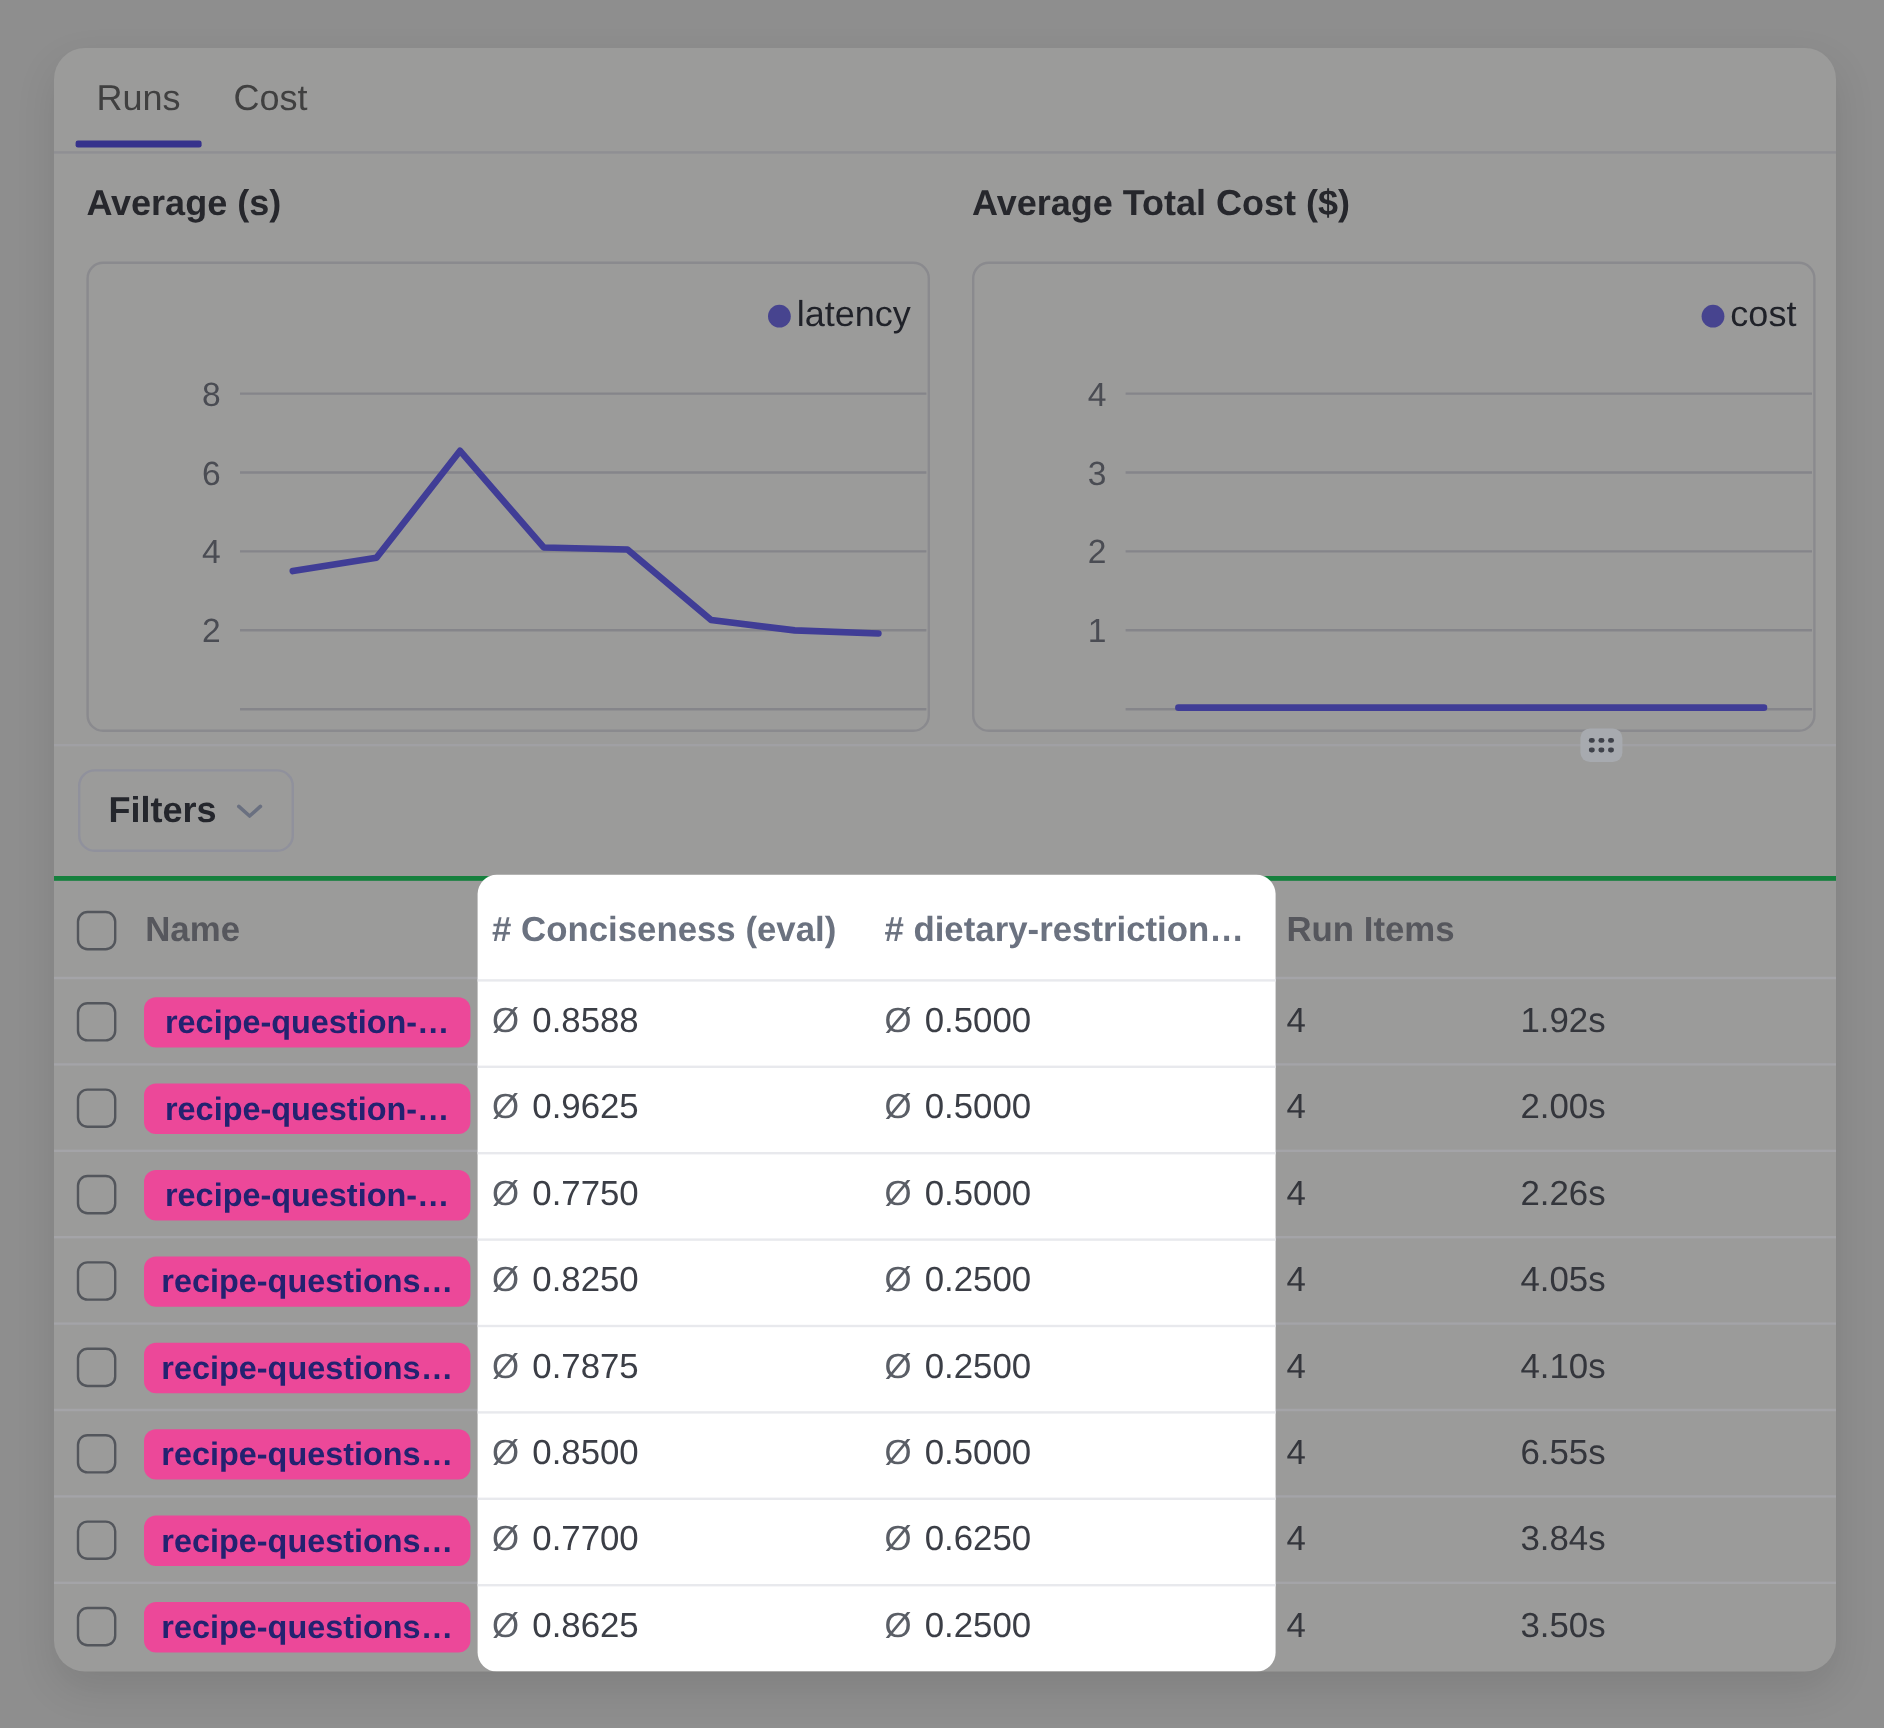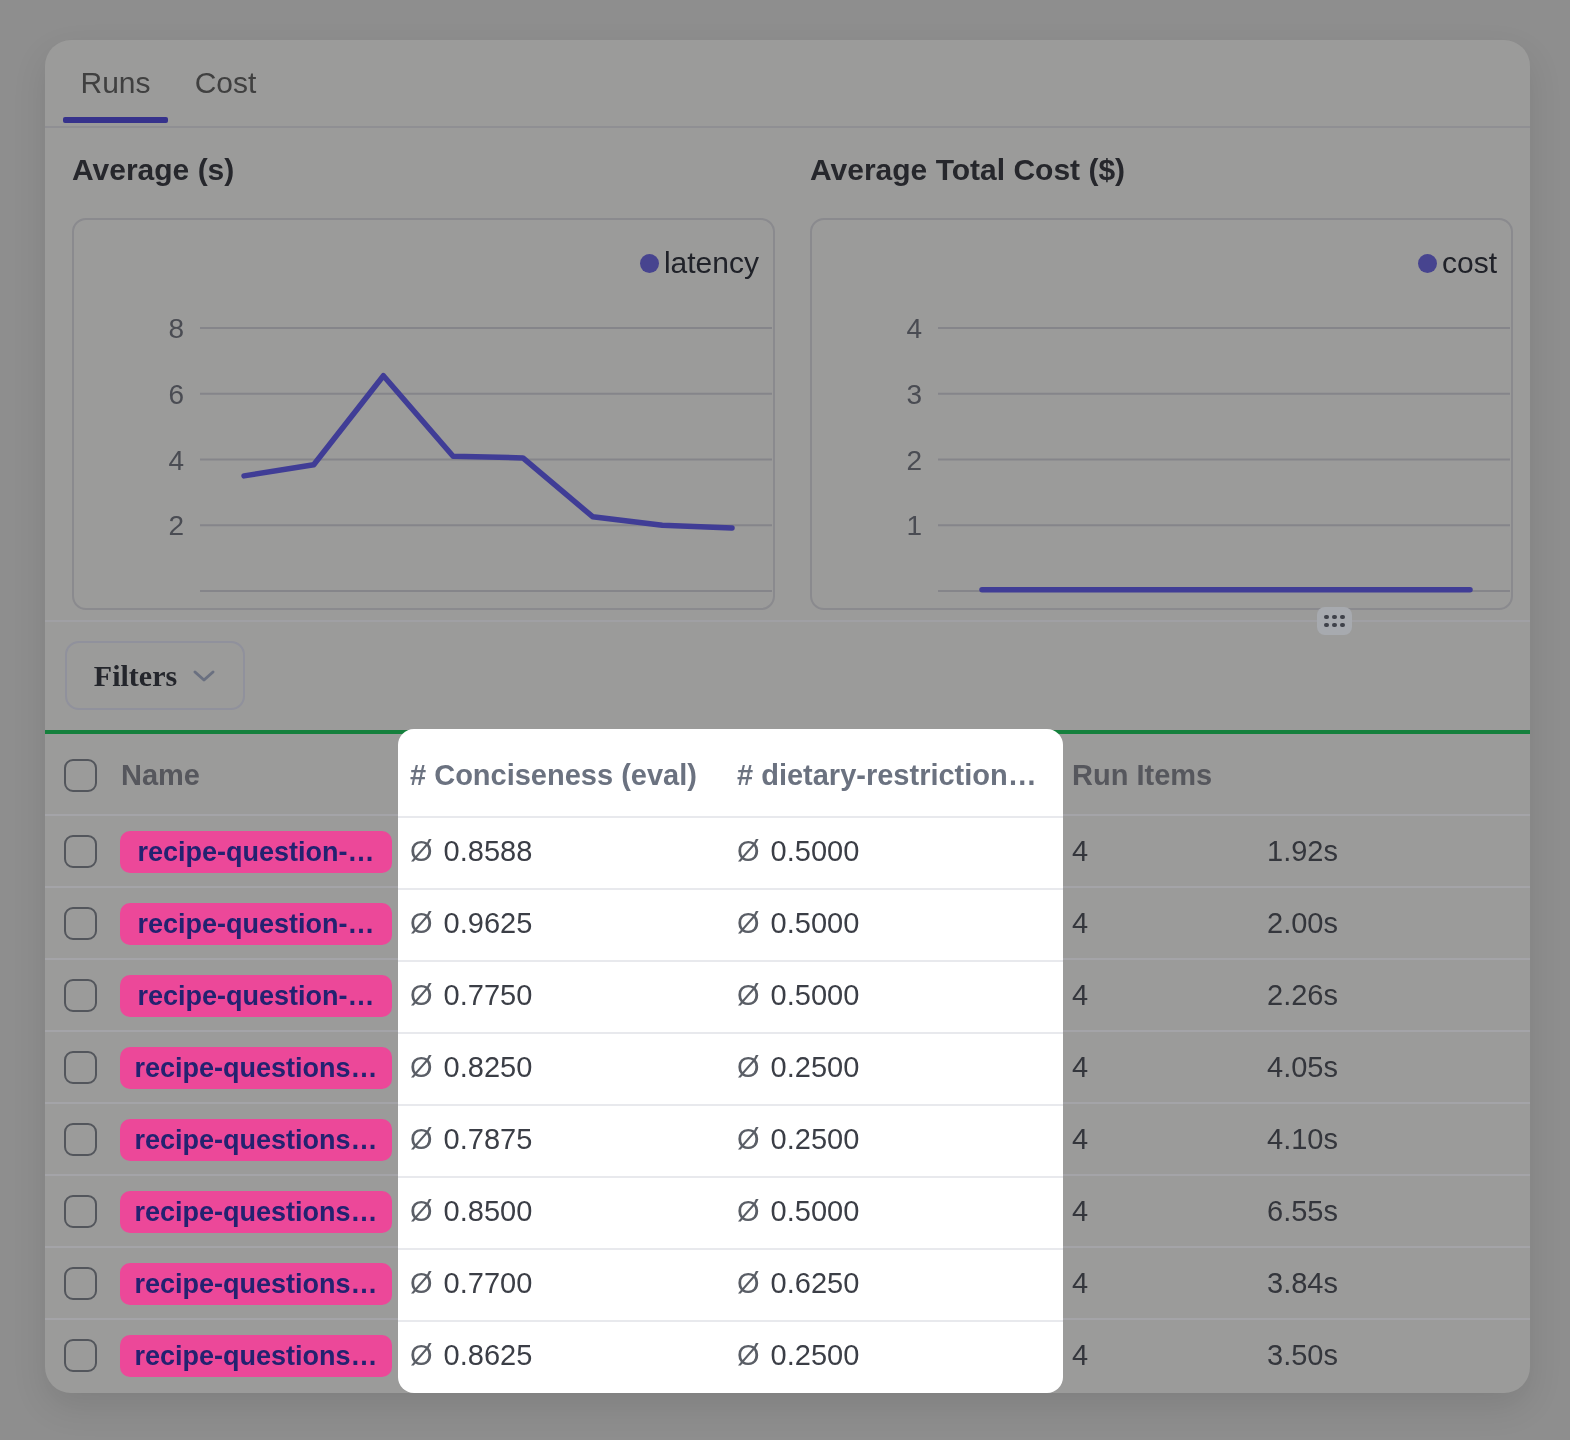--- a/index.html
+++ b/index.html
@@ -44,21 +44,21 @@
           background: #a7aaaf; border-radius: 8px; display: flex;
           align-items: center; justify-content: center; cursor: grab; }
   .grip-dots { display: grid; grid-template-columns: repeat(3, 5px);
                grid-template-rows: repeat(2, 5px); gap: 3px; }
   .grip-dots i { width: 4.5px; height: 4.5px; border-radius: 50%; background: #3f424a; }
   
   .filters-btn { position: absolute; left: 20px; top: 601px; width: 180px; height: 69px;
                  border: 2px solid #90919c; border-radius: 14px; background: transparent;
                  display: flex; align-items: center; justify-content: center; gap: 15px;
                  font-size: 30px; font-weight: 600; color: #24262c; cursor: pointer;
-                 font-family: Liberation Serif, serif; }
+                 font-family: Liberation Sans, sans-serif; }
   
   .table { position: absolute; left: 0; right: 0; top: 690px; height: 663px; }
   .thead { position: relative; height: 86px;
            border-top: 4px solid #15803d; border-bottom: 2px solid #a4a4a8; }
   .trow  { position: relative; height: 72px; border-bottom: 2px solid #a4a4a8; }
   .trow:last-child { border-bottom: none; }
   .hcell { position: absolute; top: 0; height: 82px; display: flex; align-items: center;
            font-size: 29px; font-weight: 600; color: #56575d; white-space: nowrap; }
   .cell  { position: absolute; top: 0; height: 70px; display: flex; align-items: center;
            font-size: 29px; color: #34363c; white-space: nowrap; }

